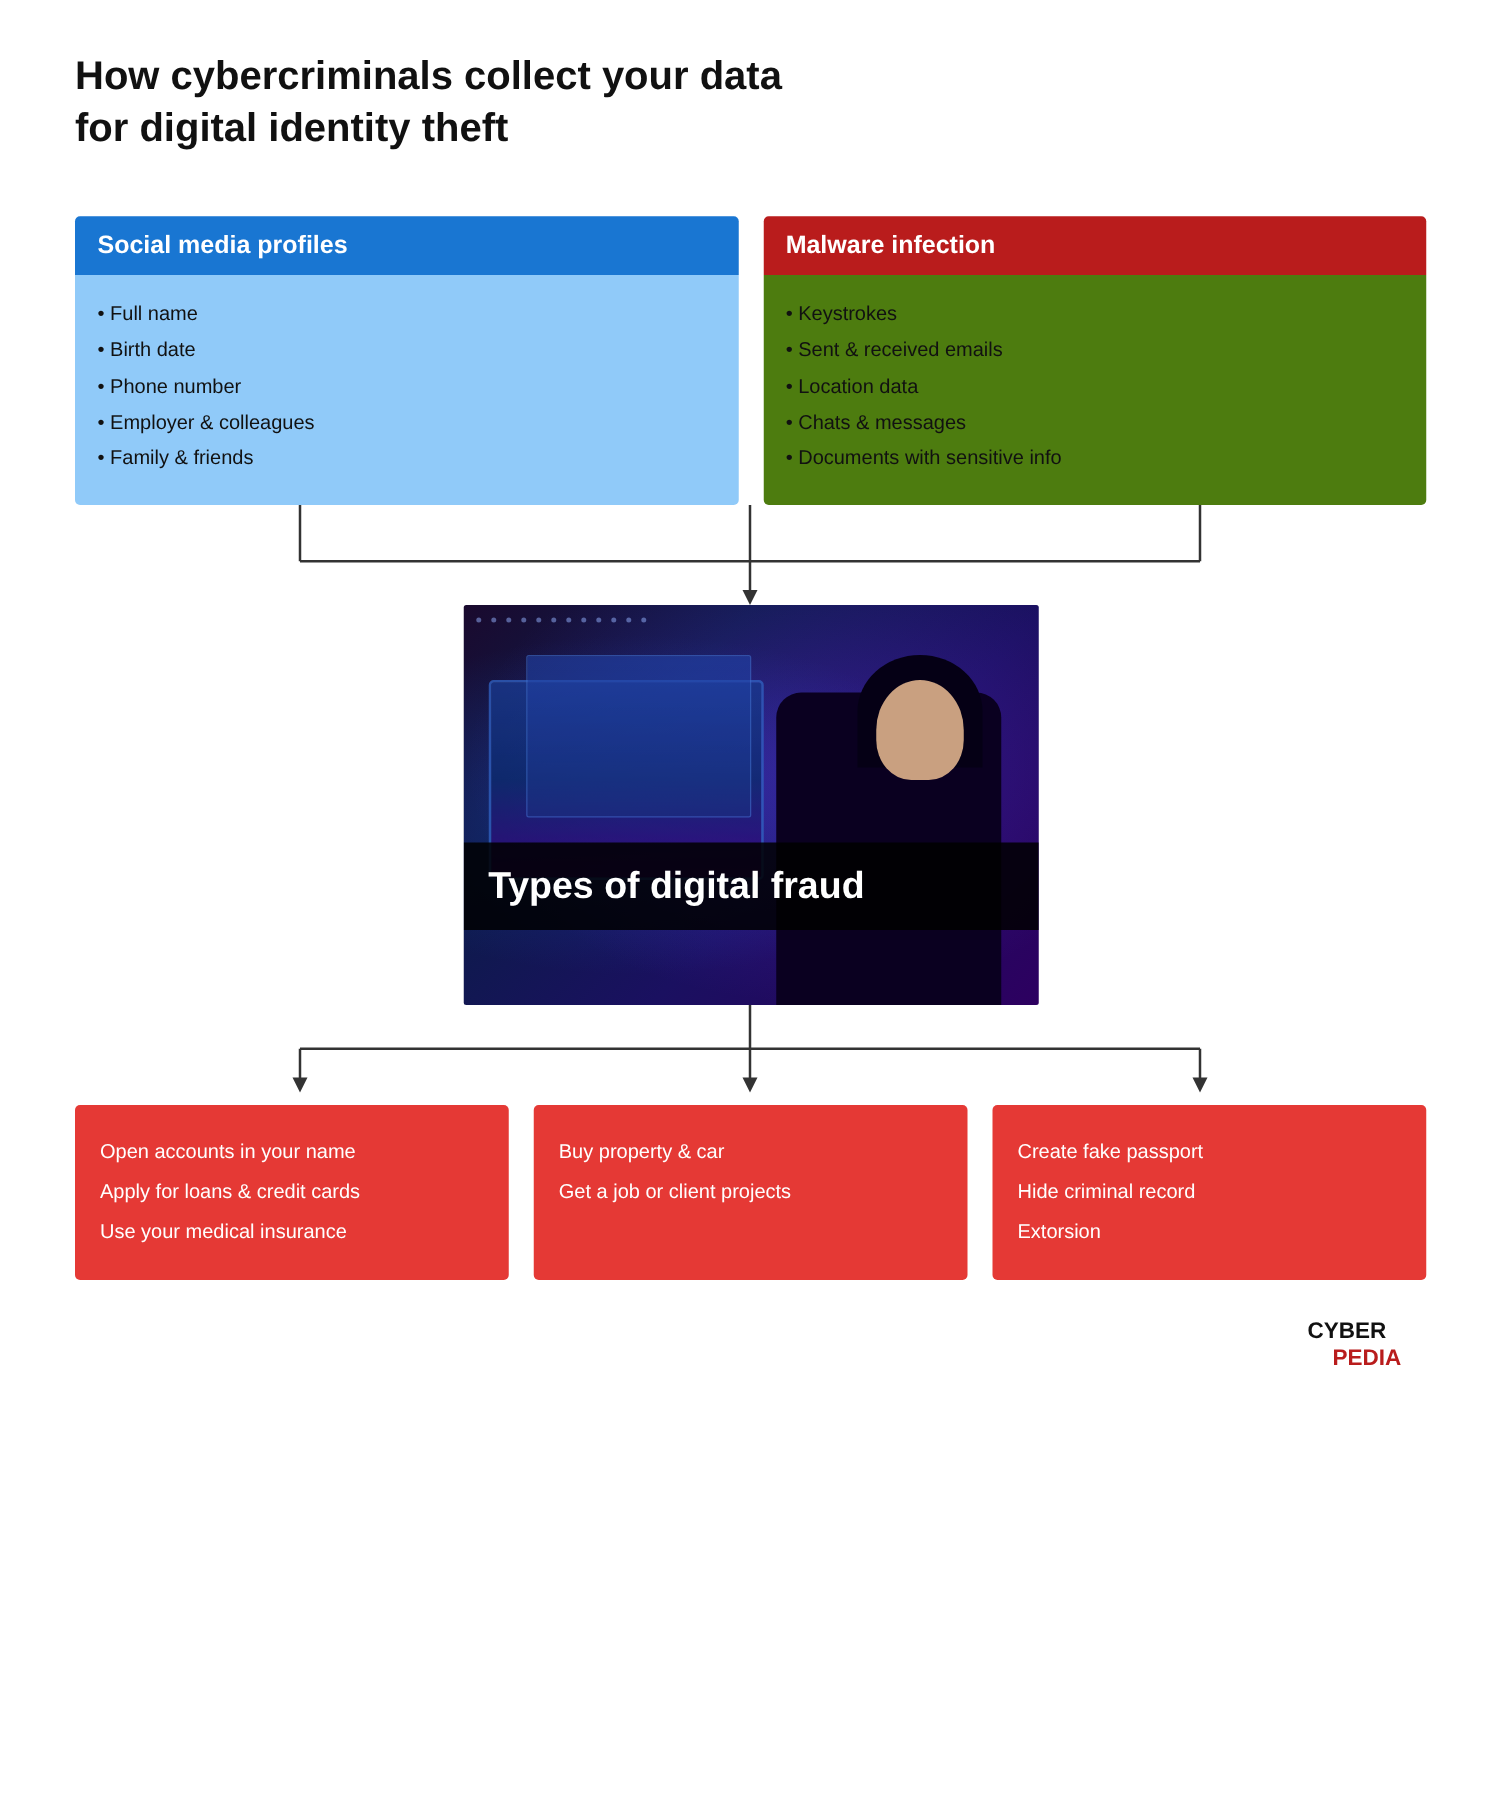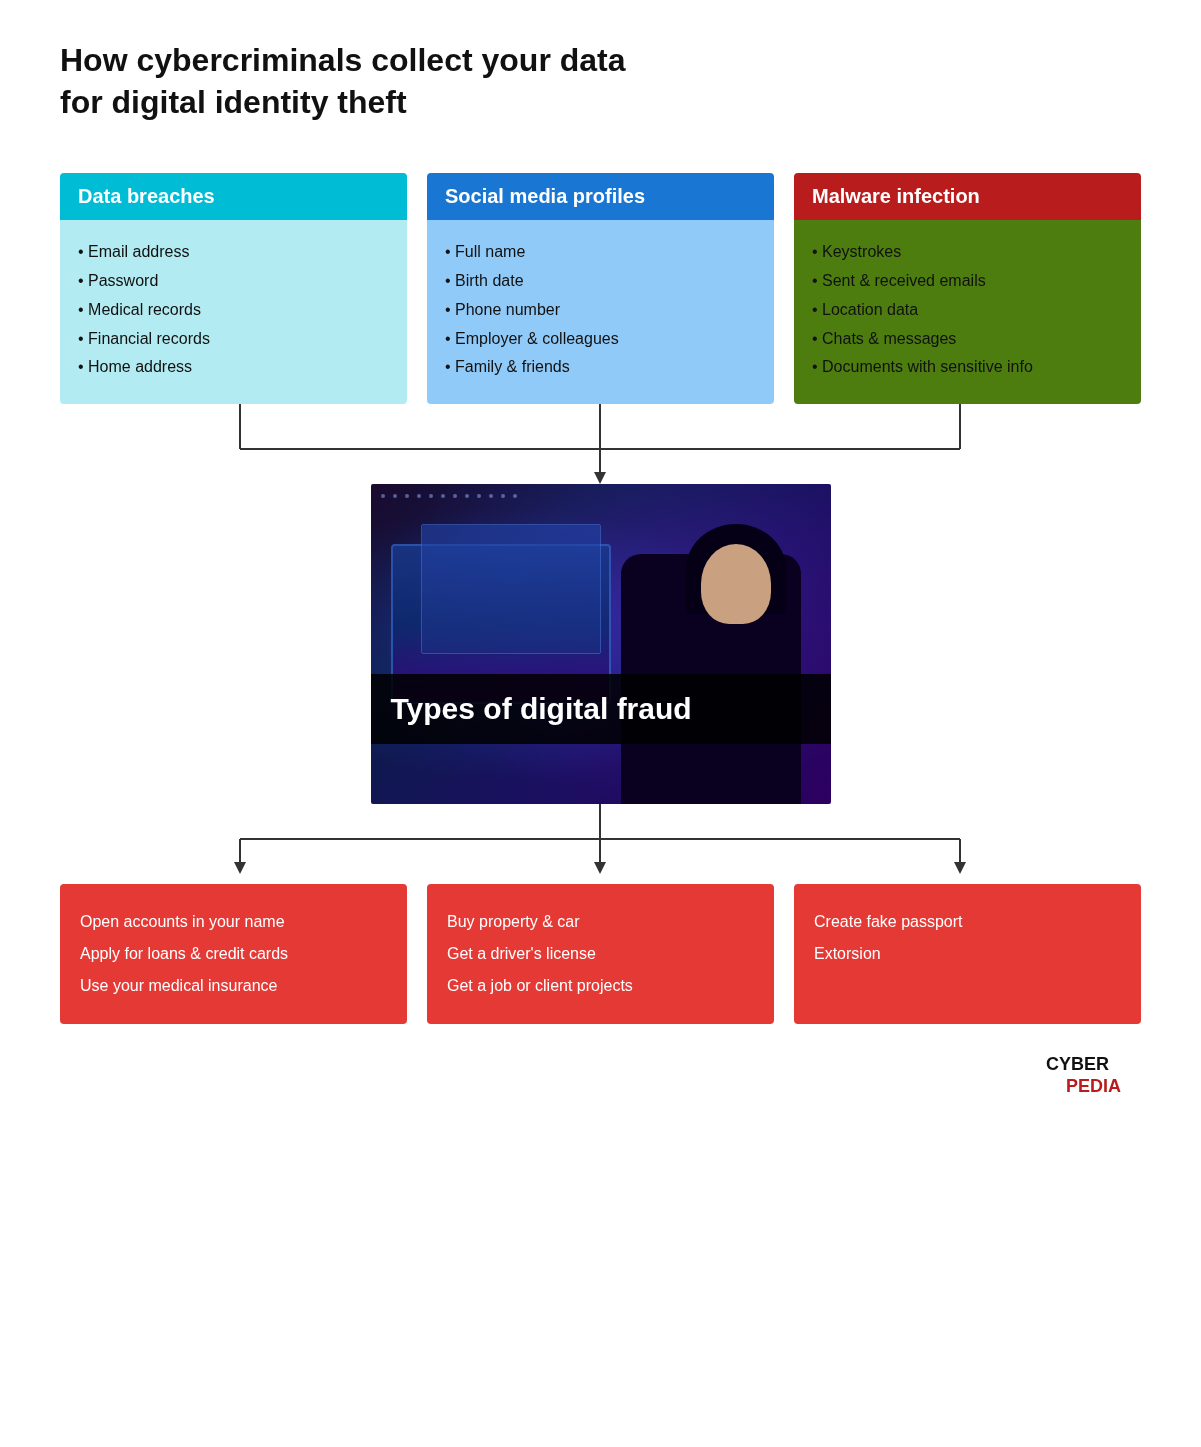--- a/index.html
+++ b/index.html
@@ -299,34 +299,20 @@
 
 <div class="page-container">
 
   <h1 class="main-title">
     <span>How cybercriminals collect your data</span><br>
     <span>for digital identity theft</span>
   </h1>
 
   <div class="top-boxes">
 
-    <div class="top-box box-data-breaches">
-      <div class="top-box-header">
-        <span>Data breaches</span>
-      </div>
-      <div class="top-box-body">
-        <ul>
-          <li>Email address</li>
-          <li>Password</li>
-          <li>Medical records</li>
-          <li>Financial records</li>
-          <li>Home address</li>
-        </ul>
-      </div>
-    </div>
 
     <div class="top-box box-social-media">
       <div class="top-box-header">
         <span>Social media profiles</span>
       </div>
       <div class="top-box-body">
         <ul>
           <li>Full name</li>
           <li>Birth date</li>
           <li>Phone number</li>
@@ -423,26 +409,26 @@
   <div class="bottom-boxes">
 
     <div class="bottom-box">
       <p>Open accounts in your name</p>
       <p>Apply for loans &amp; credit cards</p>
       <p>Use your medical insurance</p>
     </div>
 
     <div class="bottom-box">
       <p>Buy property &amp; car</p>
-      <p>Get a driver's license</p>
       <p>Get a job or client projects</p>
     </div>
 
     <div class="bottom-box">
       <p>Create fake passport</p>
+      <p>Hide criminal record</p>
       <p>Extorsion</p>
     </div>
 
   </div>
 
   <div class="logo-section">
     <div class="logo-text">
       <span class="logo-cyber">CYBER</span>
       <span class="logo-pedia">PEDIA</span>
     </div>

